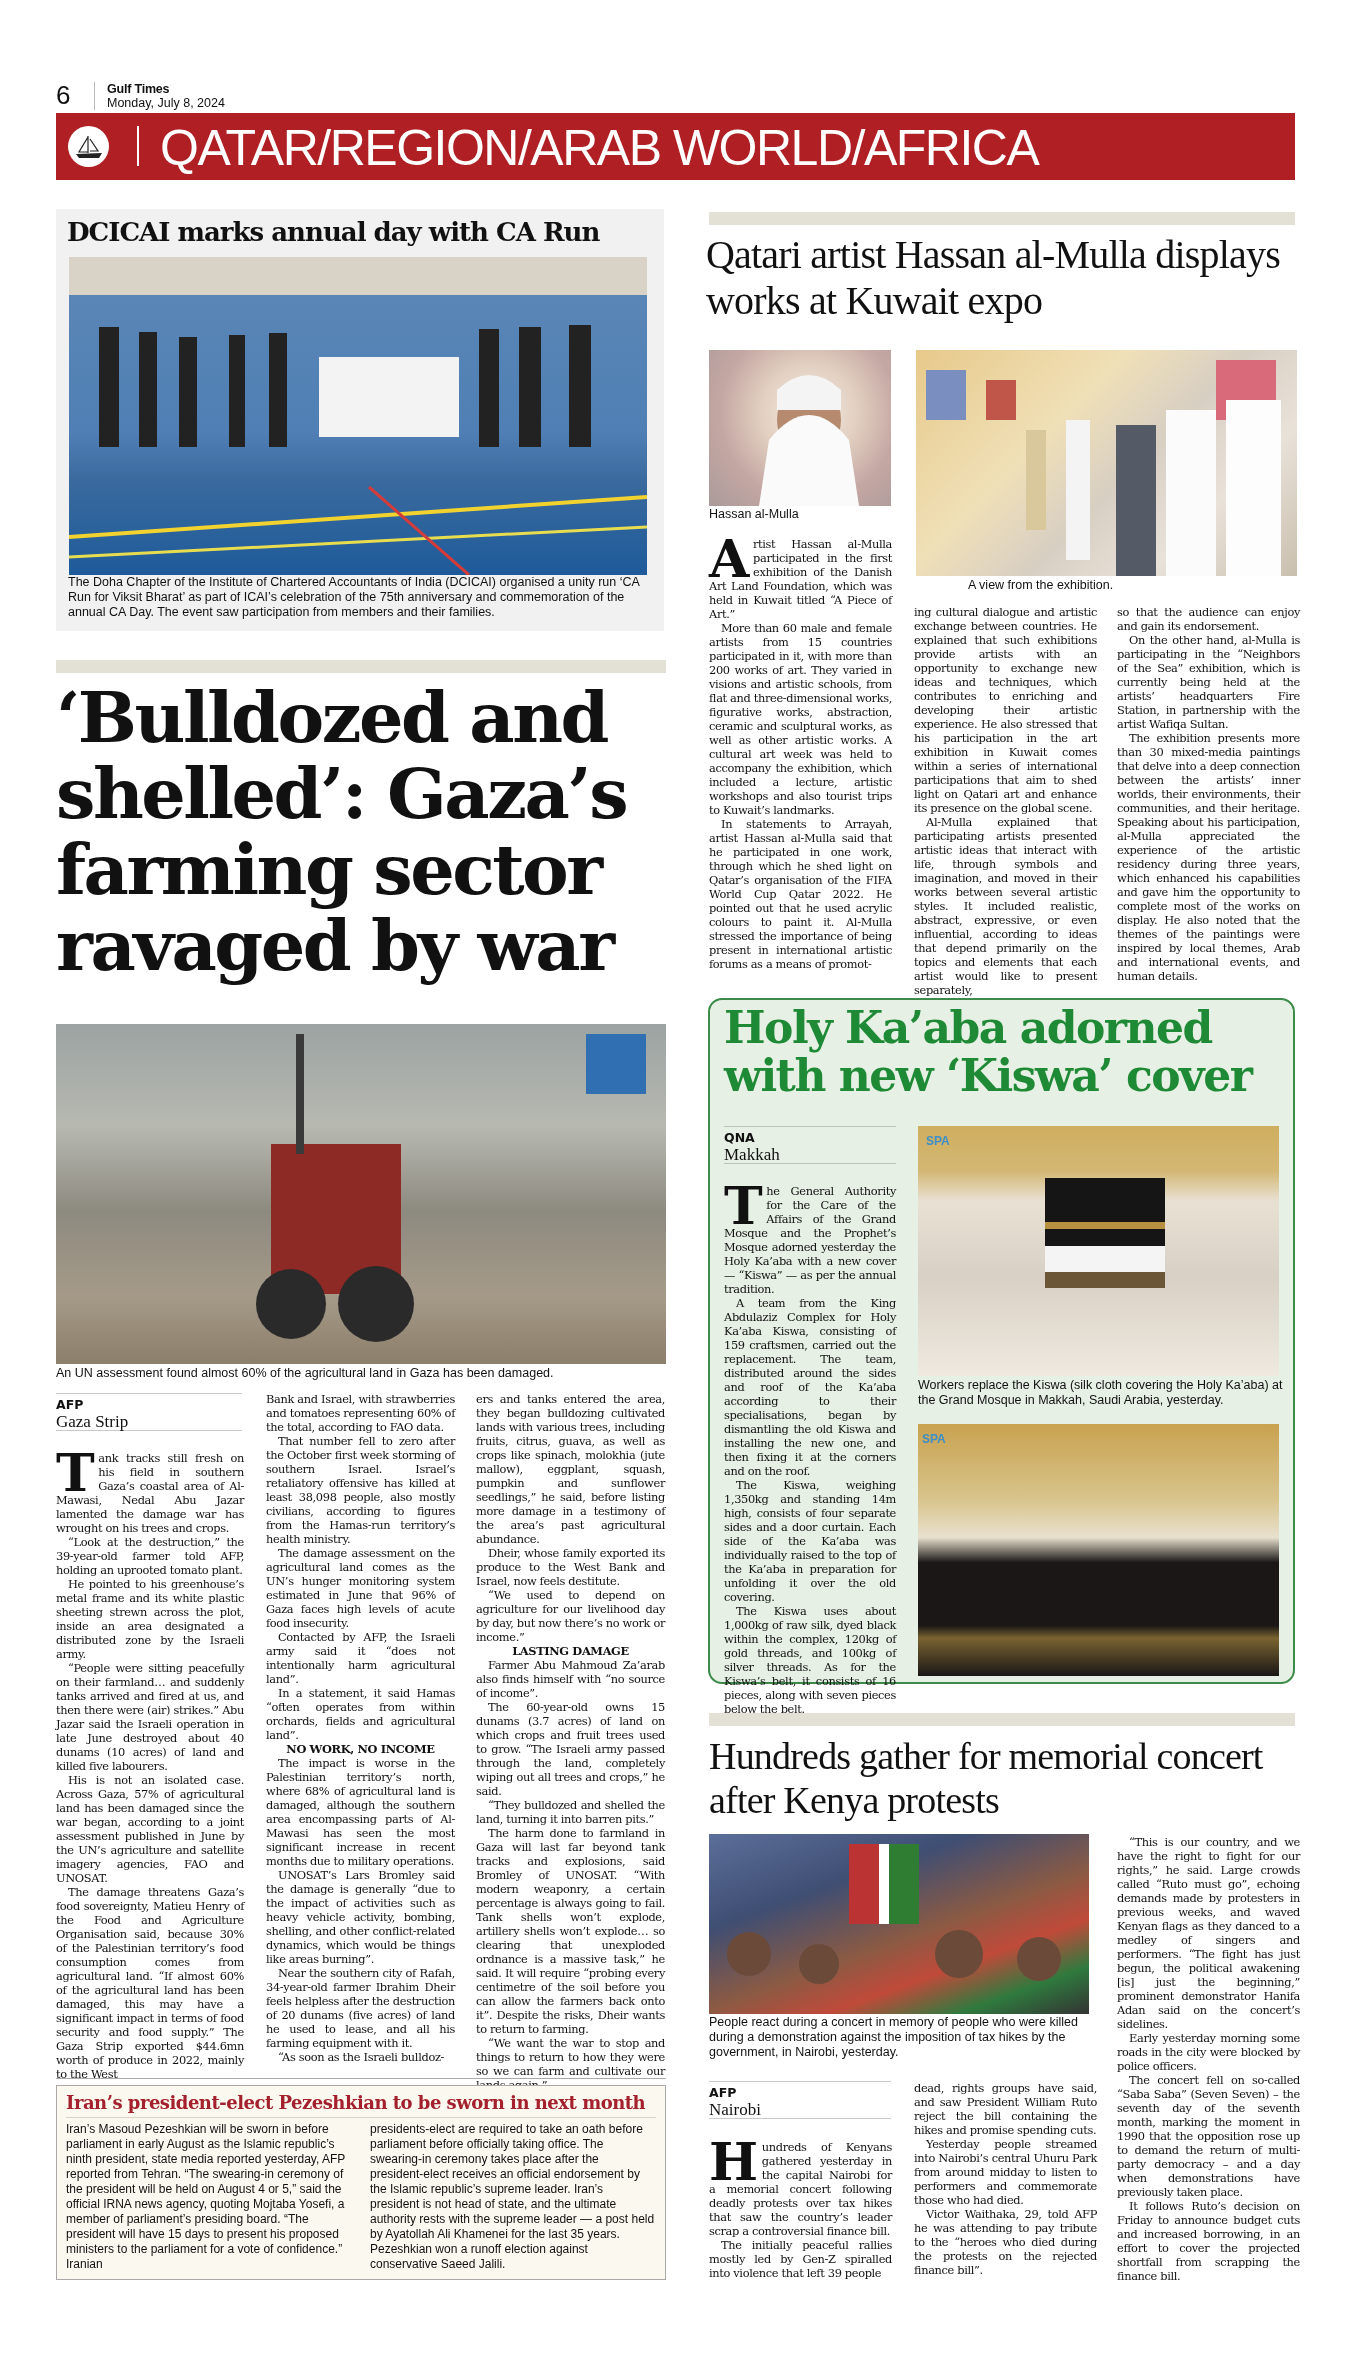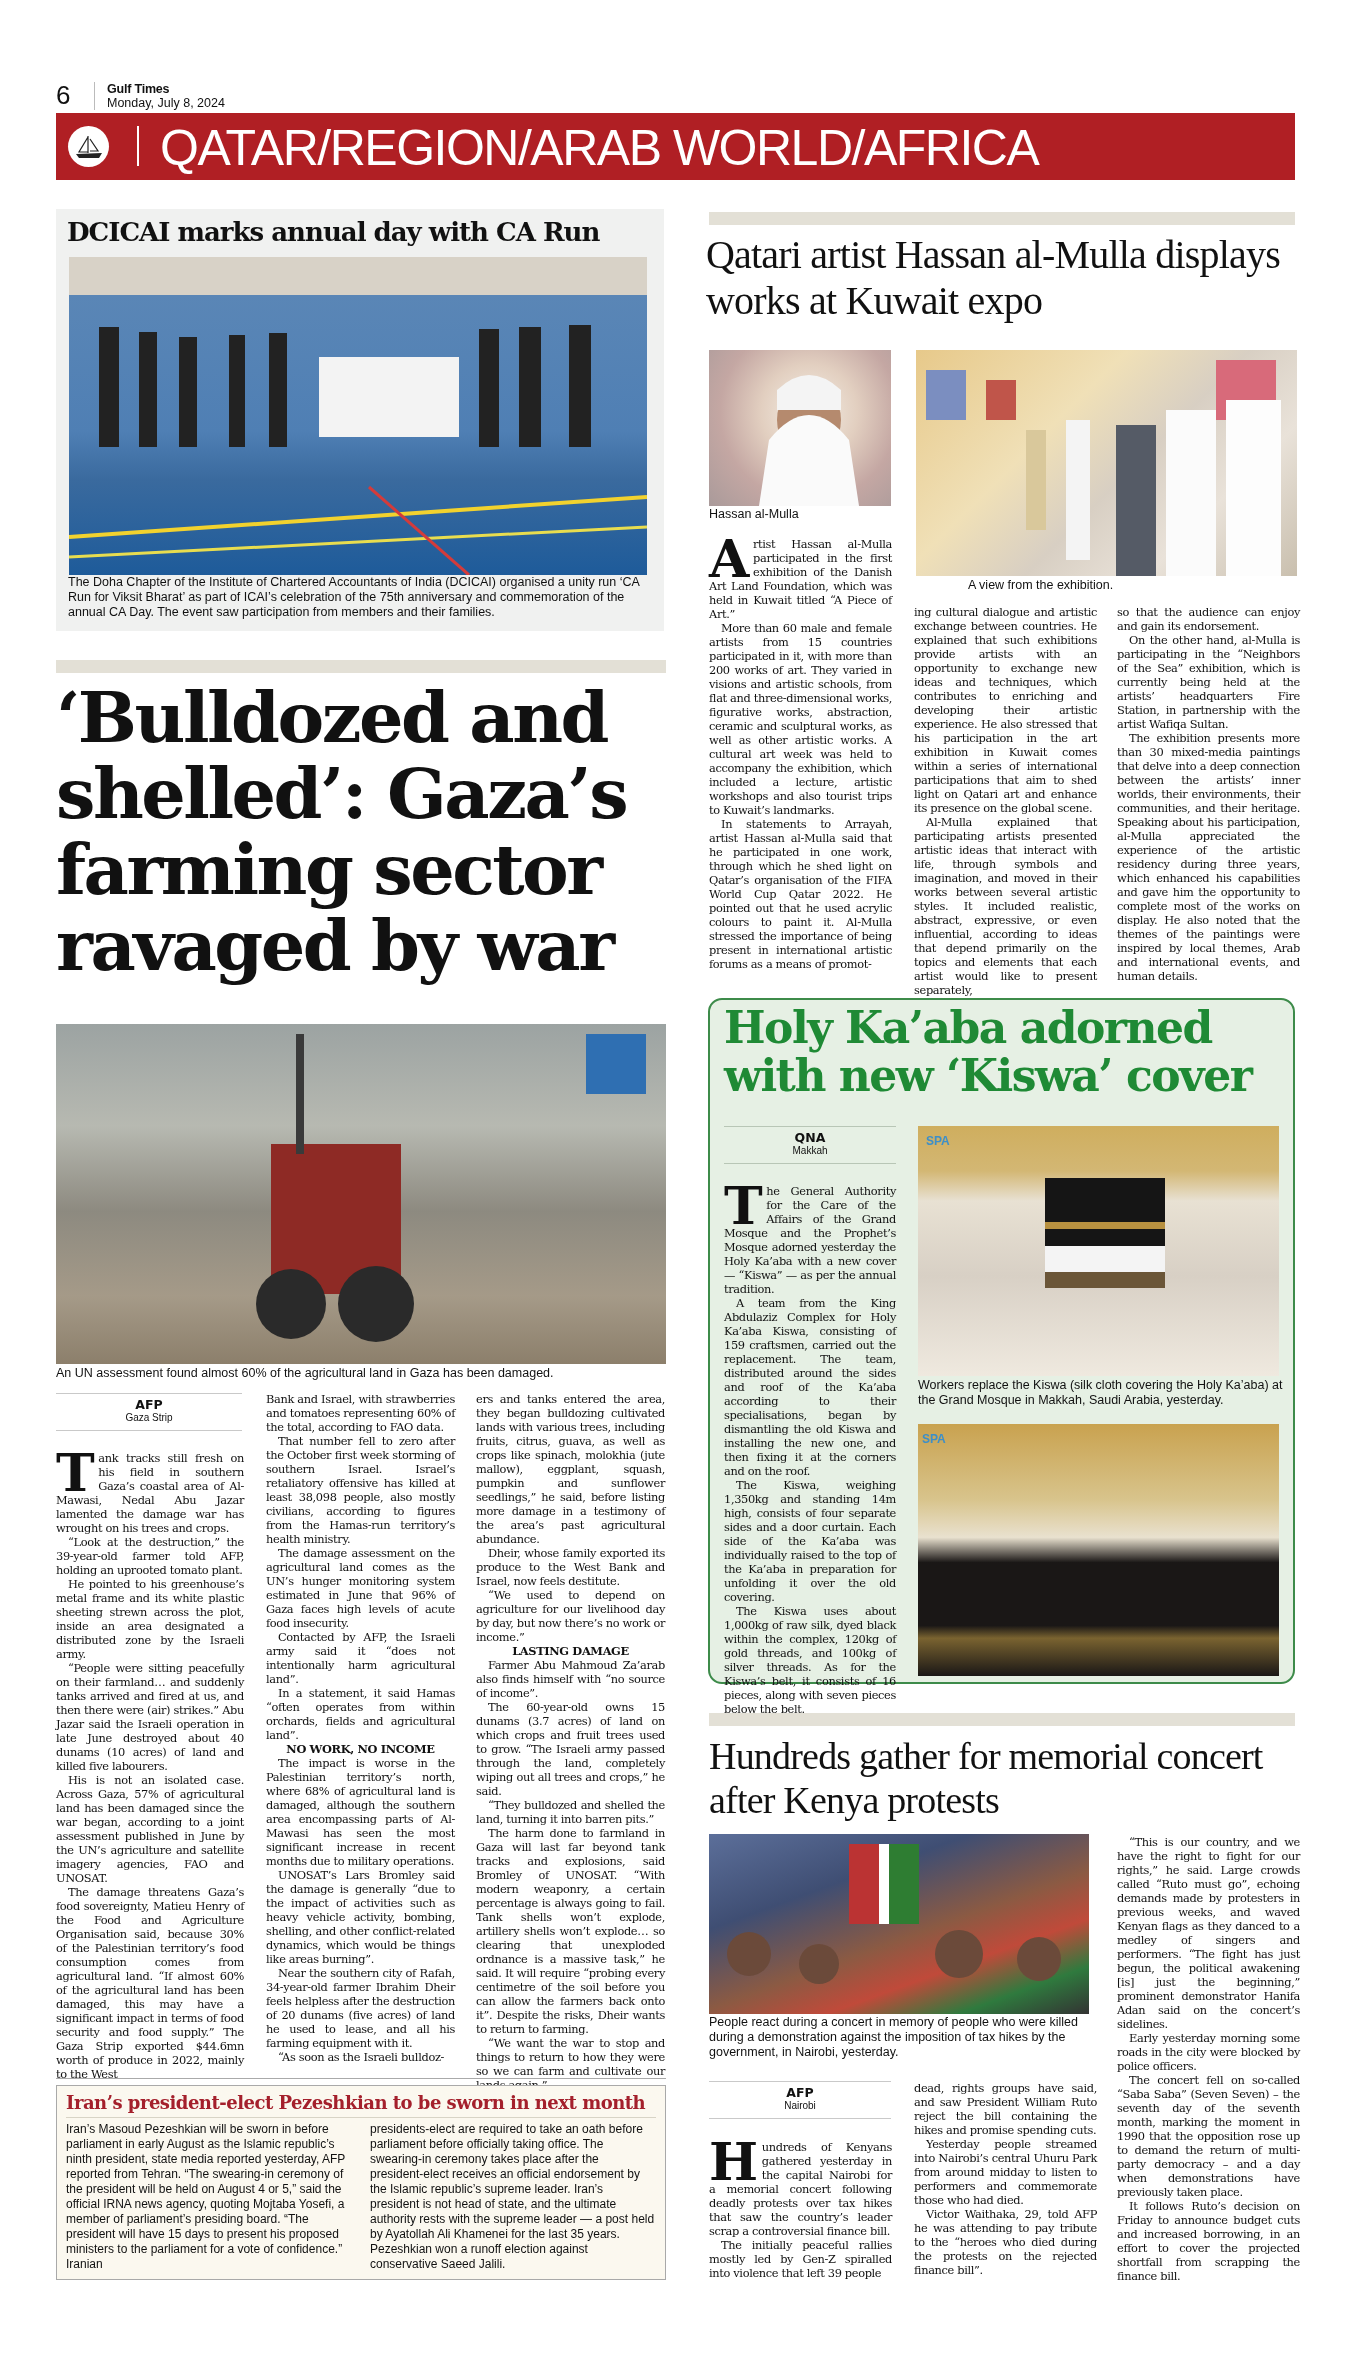--- a/index.html
+++ b/index.html
@@ -26,23 +26,23 @@
   .dcicai-photo { left: 69px; top: 257px; width: 578px; height: 318px; background: linear-gradient(180deg,#d8d2c7 0%,#d8d2c7 12%,#5a86b6 12%,#4f7fb4 55%,#3a6a9e 70%,#1e5b9a 100%); }
   .caption { font-family: "Liberation Sans", sans-serif; font-size: 12.5px; line-height: 15px; color: #111; }
   .dcicai-cap { left: 68px; top: 575px; width: 585px; }
 
   
   .gaza-rule { left: 56px; top: 660px; width: 610px; }
   .gaza-title { left: 56px; top: 680px; width: 620px; font-size: 70px; line-height: 76px; font-weight: bold; font-family: "DejaVu Serif", serif; letter-spacing: -2.5px; }
   .gaza-photo { left: 56px; top: 1024px; width: 610px; height: 340px; background: linear-gradient(180deg,#9ca3a2 0%,#b7b9b1 30%,#8d8a80 55%,#a59a88 80%,#8c7f6b 100%); }
   .gaza-cap { left: 56px; top: 1366px; width: 620px; }
 
-  .byline-box { border-top: 1px solid #c9c9c9; border-bottom: 1px solid #c9c9c9; text-align: center; }
+  .byline-box { border-top: 1px solid #c9c9c9; border-bottom: 1px solid #c9c9c9; }
   .byline-agency { font-family: "DejaVu Sans", sans-serif; font-weight: bold; font-size: 12.5px; }
-  .byline-place { font-family: Liberation Sans, sans-serif; font-size: 10px; }
+  .byline-place { font-family: Liberation Serif, serif; font-size: 17px; }
 
   .col { font-family: "DejaVu Serif", serif; font-size: 11.4px; line-height: 14px; text-align: justify; letter-spacing: -0.35px; }
   .col p { text-indent: 12px; }
   .col p.noindent { text-indent: 0; }
   .col .sub { text-align: center; font-weight: bold; text-indent: 0; }
   .dropcap { float: left; font-size: 52px; line-height: 40px; margin: 2px 4px 0 0; font-family: "DejaVu Serif", serif; font-weight: bold; }
 
   
   .iran-box { left: 56px; top: 2085px; width: 610px; height: 195px; background: #fbf8ef; border: 1px solid #a9a9a9; }
   .iran-title { left: 66px; top: 2092px; font-size: 18px; font-weight: bold; color: #a4202c; font-family: "DejaVu Serif", serif; letter-spacing: -0.5px; }

